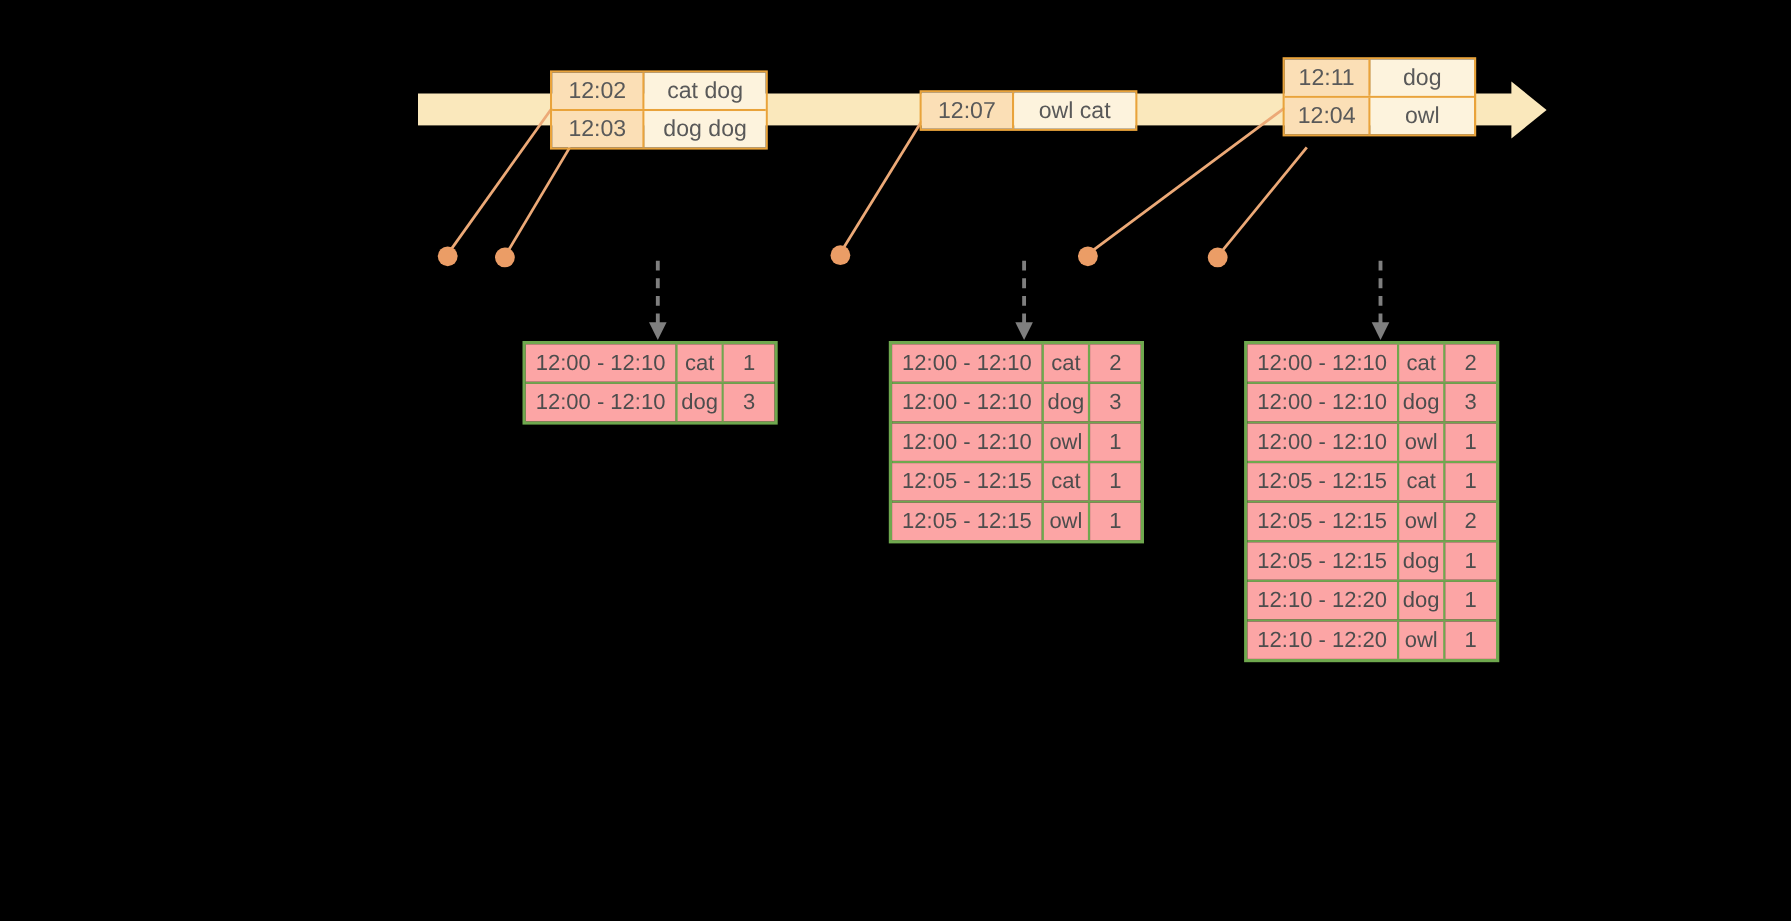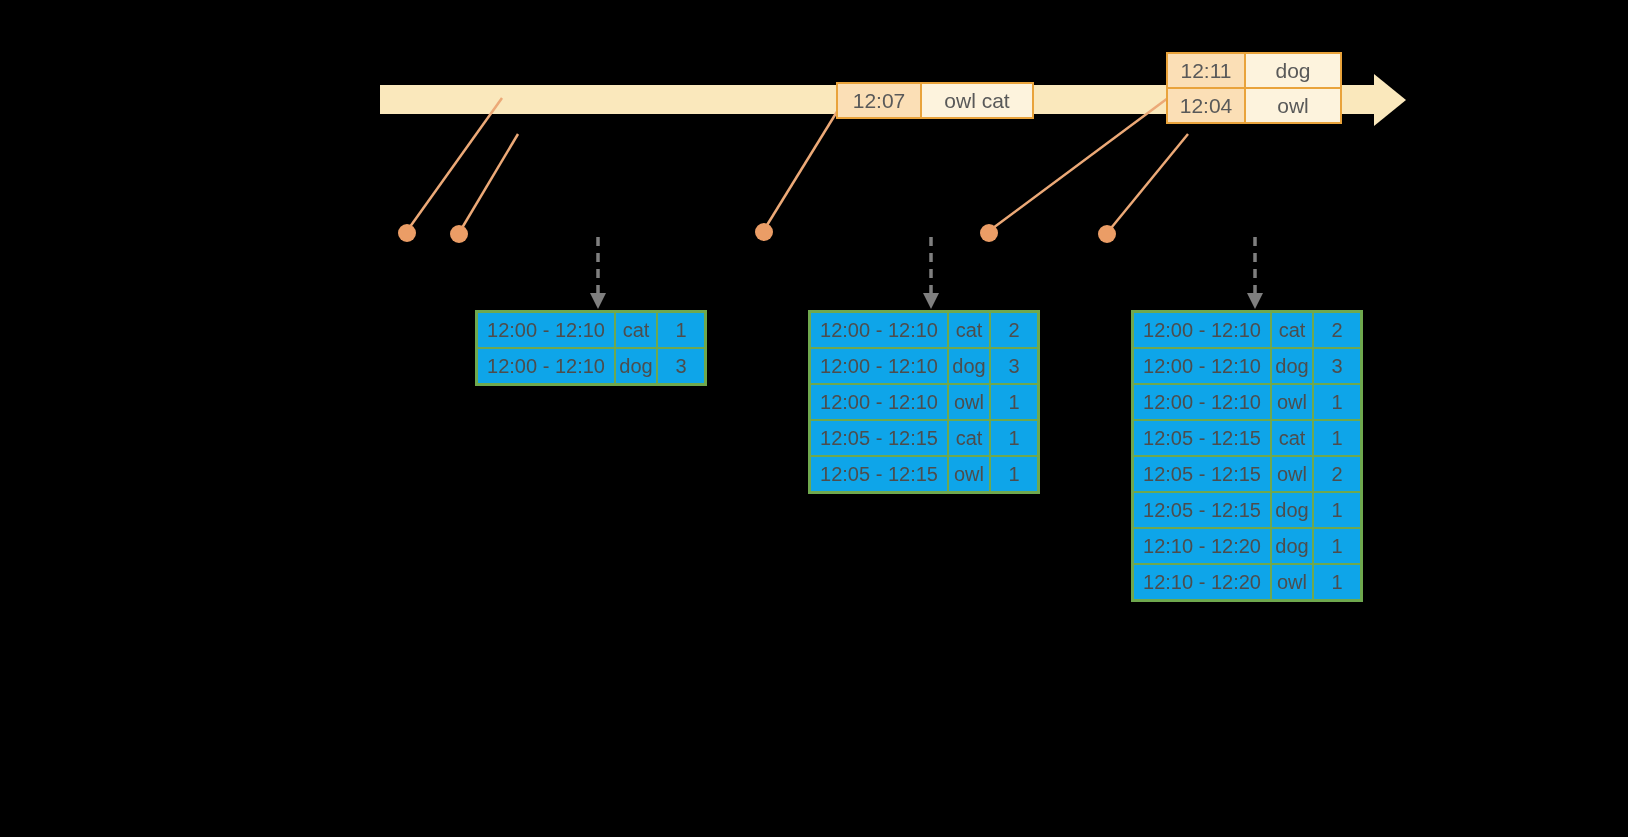--- a/index.html
+++ b/index.html
@@ -30,21 +30,21 @@
   .event-cell.words { width:110px; background:#FDF3DD; }
   .event-table.narrow .event-cell.time  { width:78px; }
   .event-table.narrow .event-cell.words { width:94px; }
 
   
   .result-table { position:absolute; border:3px solid #6FA84E; z-index:3; }
   .result-row { display:flex; }
   .result-row + .result-row { border-top:2px solid #6FA84E; }
   .result-cell {
     display:flex; align-items:center; justify-content:center;
-    height:34px; font-size:20px; color:#4D4D4D; background:#0ea5e9;
+    height:34px; font-size:20px; color:#4D4D4D; background:#fca5a5;
   }
   .result-cell.window { width:136px; }
   .result-cell.word   { width:44px; border-left:2px solid #6FA84E; border-right:2px solid #6FA84E; }
   .result-cell.count  { width:46px; }
 
   svg.overlay { position:absolute; left:0; top:0; z-index:2; pointer-events:none; }
 </style>
 </head>
 <body>
 
@@ -73,20 +73,30 @@
       <line x1="931" y1="237" x2="931" y2="294"></line>
       <line x1="1255" y1="237" x2="1255" y2="294"></line>
     </g>
     <g fill="#7F7F7F">
       <polygon points="590,293 606,293 598,309"></polygon>
       <polygon points="923,293 939,293 931,309"></polygon>
       <polygon points="1247,293 1263,293 1255,309"></polygon>
     </g>
   </svg>
 
+  <div class="event-table" id="event-table-0" style="left:500px; top:64px;">
+      <div class="event-row">
+        <div class="event-cell time">12:02</div>
+        <div class="event-cell words">cat dog</div>
+      </div>
+      <div class="event-row">
+        <div class="event-cell time">12:03</div>
+        <div class="event-cell words">dog dog</div>
+      </div>
+    </div>
   <div class="event-table" id="event-table-1" style="left:836px; top:82px;">
       <div class="event-row">
         <div class="event-cell time">12:07</div>
         <div class="event-cell words">owl cat</div>
       </div>
     </div>
   <div class="event-table narrow" id="event-table-2" style="left:1166px; top:52px;">
       <div class="event-row">
         <div class="event-cell time">12:11</div>
         <div class="event-cell words">dog</div>

